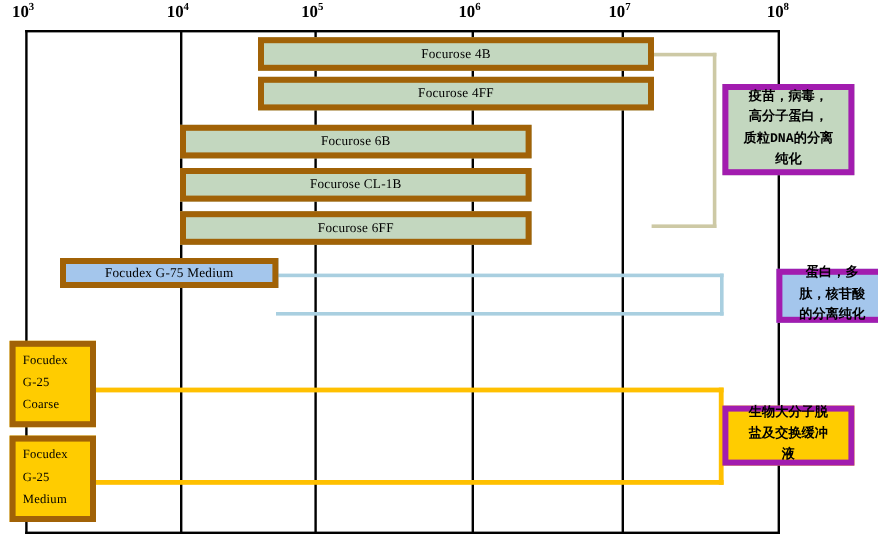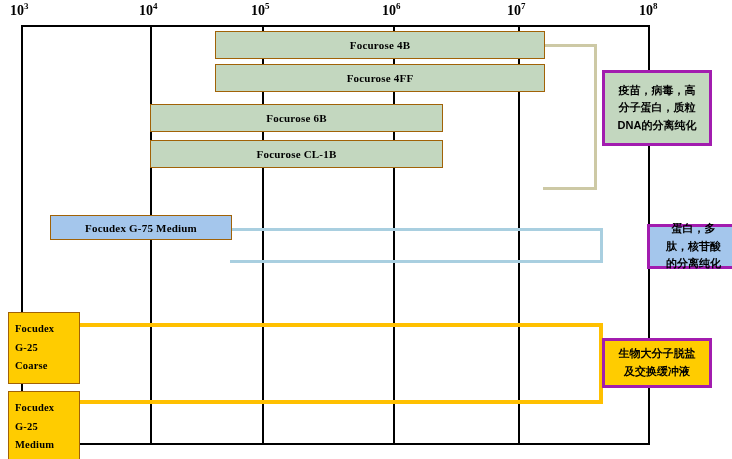--- a/index.html
+++ b/index.html
@@ -60,55 +60,54 @@
     background:transparent;
   }
   .bracket.green  { border:3px solid #cdc9a5; border-left:none; }
   .bracket.blue   { border:3px solid #a9cfe0; border-left:none; }
   .bracket.yellow { border:4px solid #ffc000; border-left:none; }
 
   
   .bar{
     position:absolute;
     box-sizing:border-box;
-    border:1px solid #a16207;
+    border:5px solid #a16207;
     display:flex;
     align-items:center;
     justify-content:center;
     font-family:"Liberation Serif","DejaVu Serif",serif;
-    font-weight:bold;
+    font-weight:normal;
     font-size:11px;
     color:#000;
     text-align:center;
     letter-spacing:.2px;
   }
   .bar.green {background:#c3d7bf;}
   .bar.blue  {background:#a4c6ec;}
   .bar.yellow{
     background:#ffcc00;
     flex-direction:column;
     align-items:flex-start;
     justify-content:center;
     padding:4px 6px;
     line-height:1.75;
     font-size:10.5px;
-    margin-top:28px;
   }
   .bar.yellow span{display:block;}
 
   
   .callout{
     position:absolute;
     box-sizing:border-box;
-    border:3px solid #a21caf;
+    border:5px solid #a21caf;
     display:flex;
     align-items:center;
     justify-content:center;
     padding:5px 12px;
-    font-family:Liberation Sans, sans-serif;
+    font-family:Liberation Mono, monospace;
     font-weight:bold;
     font-size:11px;
     line-height:1.6;
     color:#000;
     text-align:center;
   }
   .callout.green {background:#c3d7bf;}
   .callout.blue  {background:#a4c6ec;}
   .callout.yellow{background:#ffcc00;}
 </style>
@@ -137,20 +136,21 @@
   <div class="bracket yellow" style="left:76px;top:323px;width:527px;height:81px;"></div>
 
   <div class="bar green" style="left:215px;top:31px;width:330px;height:28px;">Focurose 4B</div>
 
   <div class="bar green" style="left:215px;top:64px;width:330px;height:28px;">Focurose 4FF</div>
 
   <div class="bar green" style="left:150px;top:104px;width:293px;height:28px;">Focurose 6B</div>
 
   <div class="bar green" style="left:150px;top:140px;width:293px;height:28px;">Focurose CL-1B</div>
 
+  <div class="bar green" style="left:150px;top:176px;width:293px;height:28px;">Focurose 6FF</div>
 
   <div class="bar blue" style="left:50px;top:215px;width:182px;height:25px;">Focudex G-75 Medium</div>
 
 
   <div class="bar yellow" style="left:8px;top:284px;width:72px;height:72px;">
     <span>Focudex</span>
     <span>G-25</span>
     <span>Coarse</span>
   </div>
 

